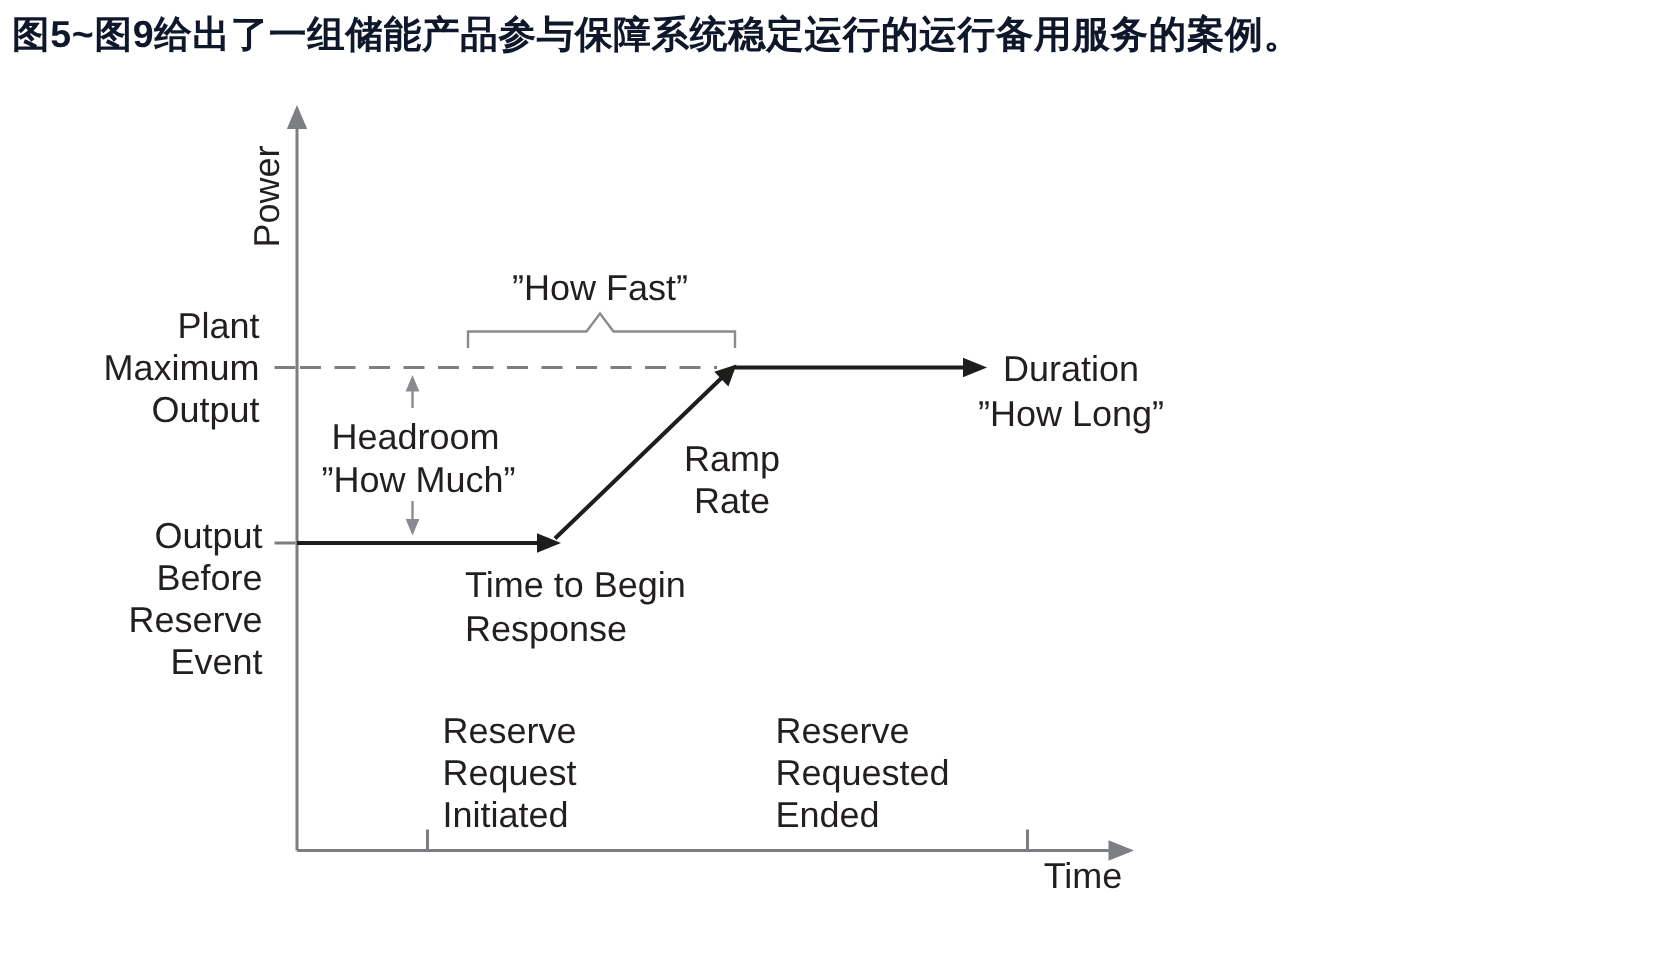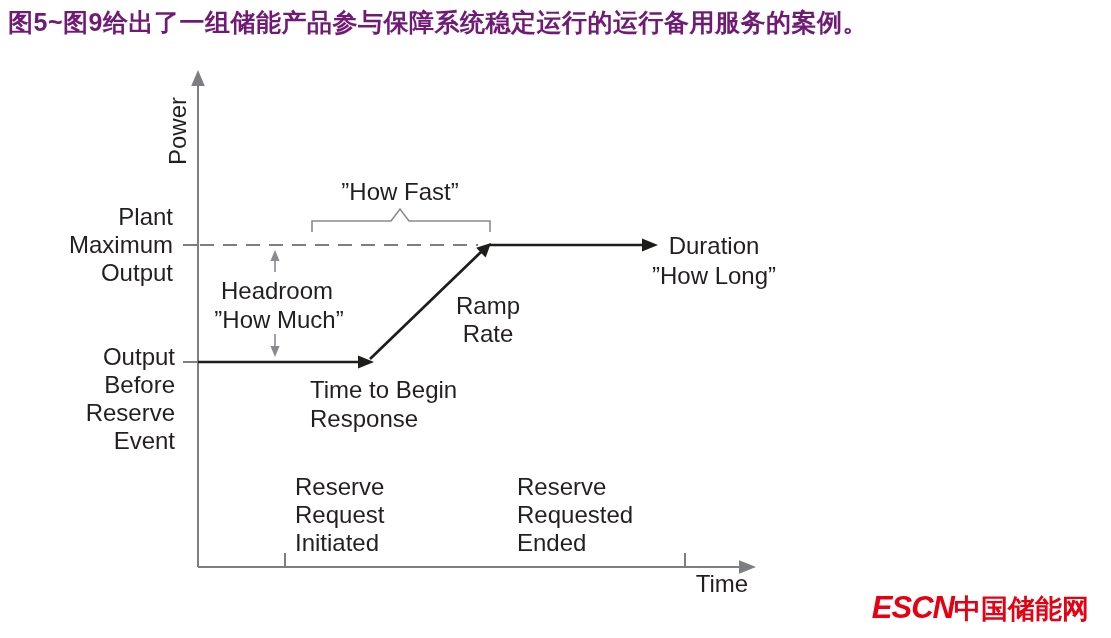--- a/index.html
+++ b/index.html
@@ -12,21 +12,21 @@
   * { margin: 0; padding: 0; box-sizing: border-box; }
   html, body {
     width: 1111px; height: 638px;
     background: var(--bg);
     font-family: "Liberation Sans", sans-serif;
     overflow: hidden;
   }
   .page { position: relative; width: 1111px; height: 638px; background: var(--bg); }
   .caption {
     position: absolute; left: 8px; top: 6px;
-    font-size: 25px; font-weight: 600; color: #701a75;
+    font-size: 25px; font-weight: 600; color: #0f172a;
     letter-spacing: 0.5px; white-space: nowrap;
   }
   svg.diagram { position: absolute; left: 0; top: 0; }
   .axis, .tick { stroke: var(--gray); stroke-width: 2; fill: none; }
   .axis-head { fill: var(--gray); stroke: none; }
   .dashed { stroke: var(--gray); stroke-width: 2; fill: none; stroke-dasharray: 14 9; }
   .meas { stroke: #8a8b8e; stroke-width: 1.6; fill: none; }
   .meas-head { fill: #8a8b8e; stroke: none; }
   .brace { stroke: #8a8b8e; stroke-width: 1.6; fill: none; }
   .curve { stroke: var(--line); stroke-width: 2.7; fill: none; }
@@ -131,17 +131,14 @@
 
     <g>
       <text class="dtext" x="517" y="495">Reserve</text>
       <text class="dtext" x="517" y="523">Requested</text>
       <text class="dtext" x="517" y="551">Ended</text>
     </g>
 
     <text class="dtext" x="722" y="592" text-anchor="middle">Time</text>
   </svg>
 
-  <div class="logo">
-    <span class="escn">ESCN</span><span class="cn">中国储能网</span>
-  </div>
 
 </div>
 
 </body></html>

